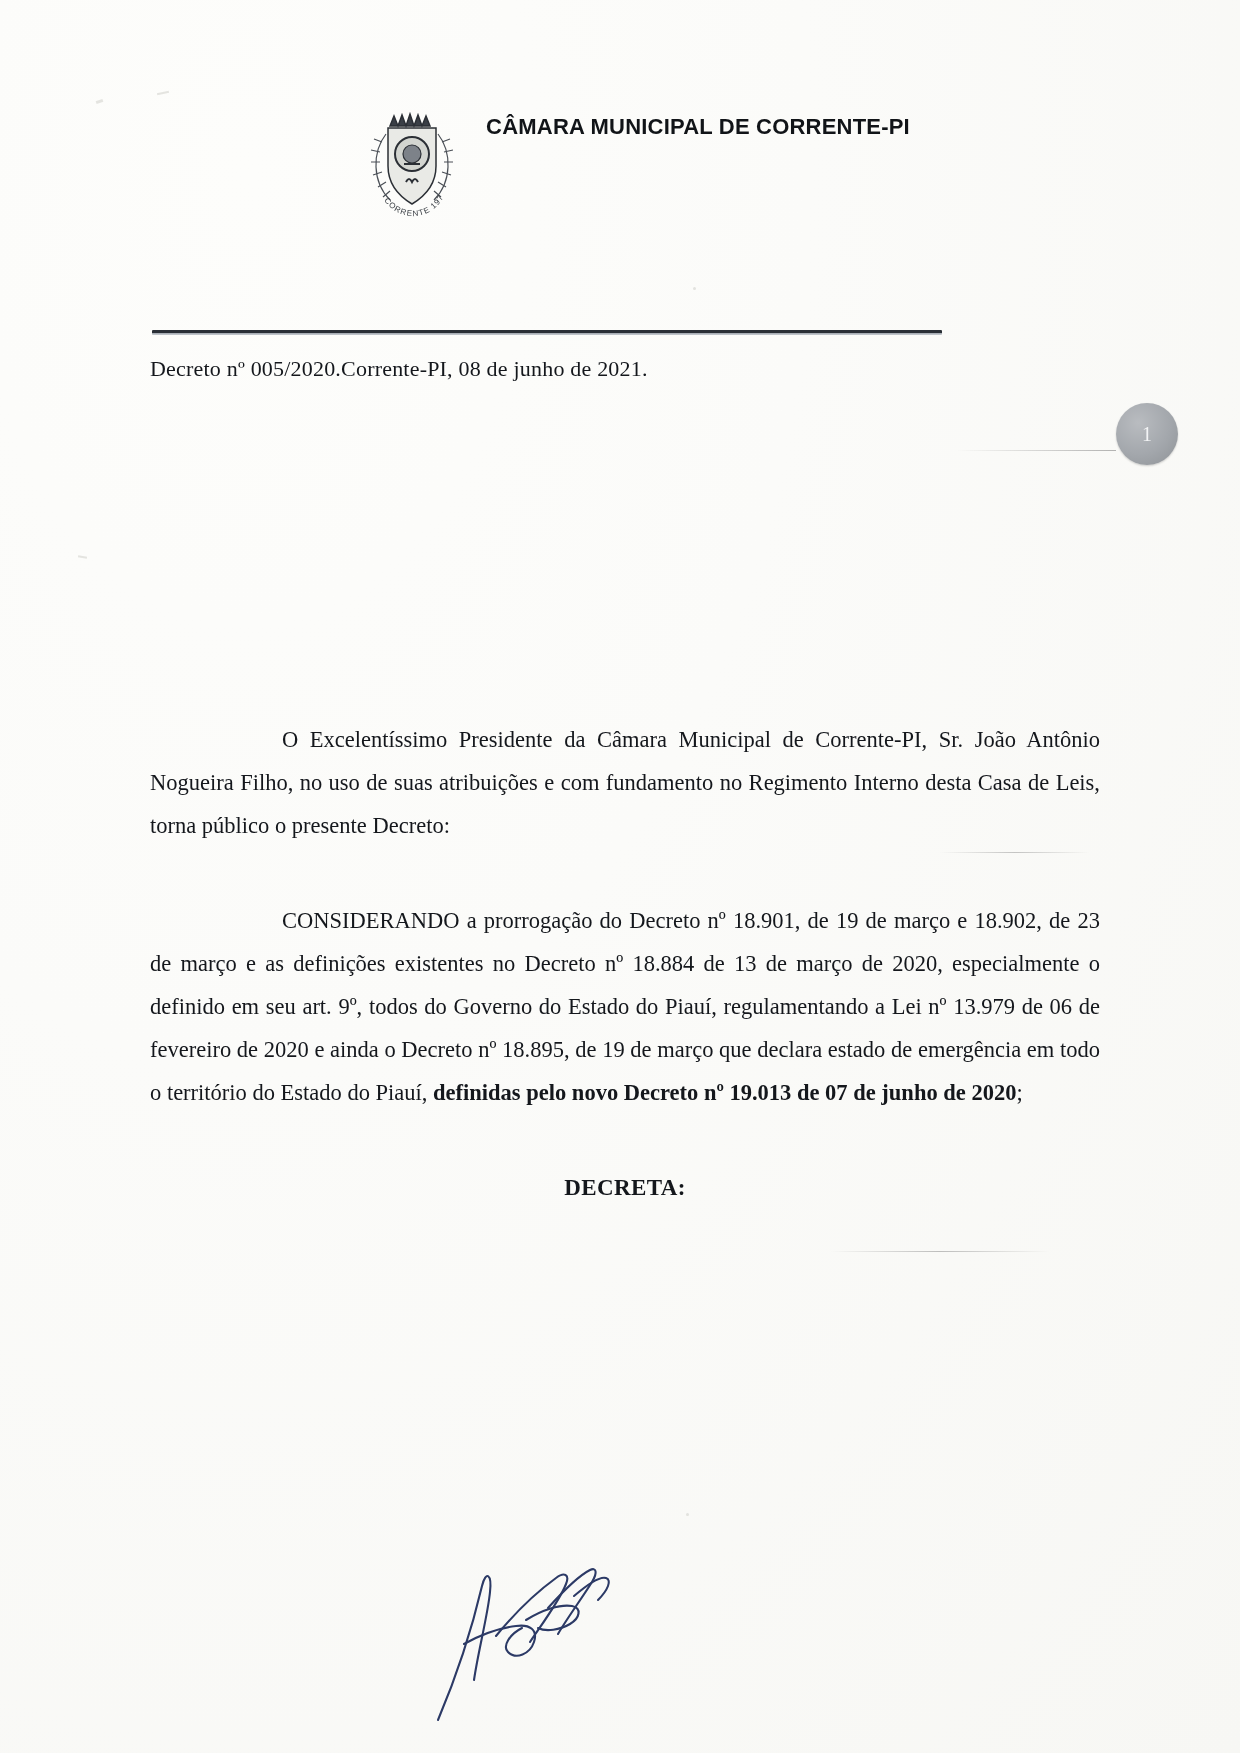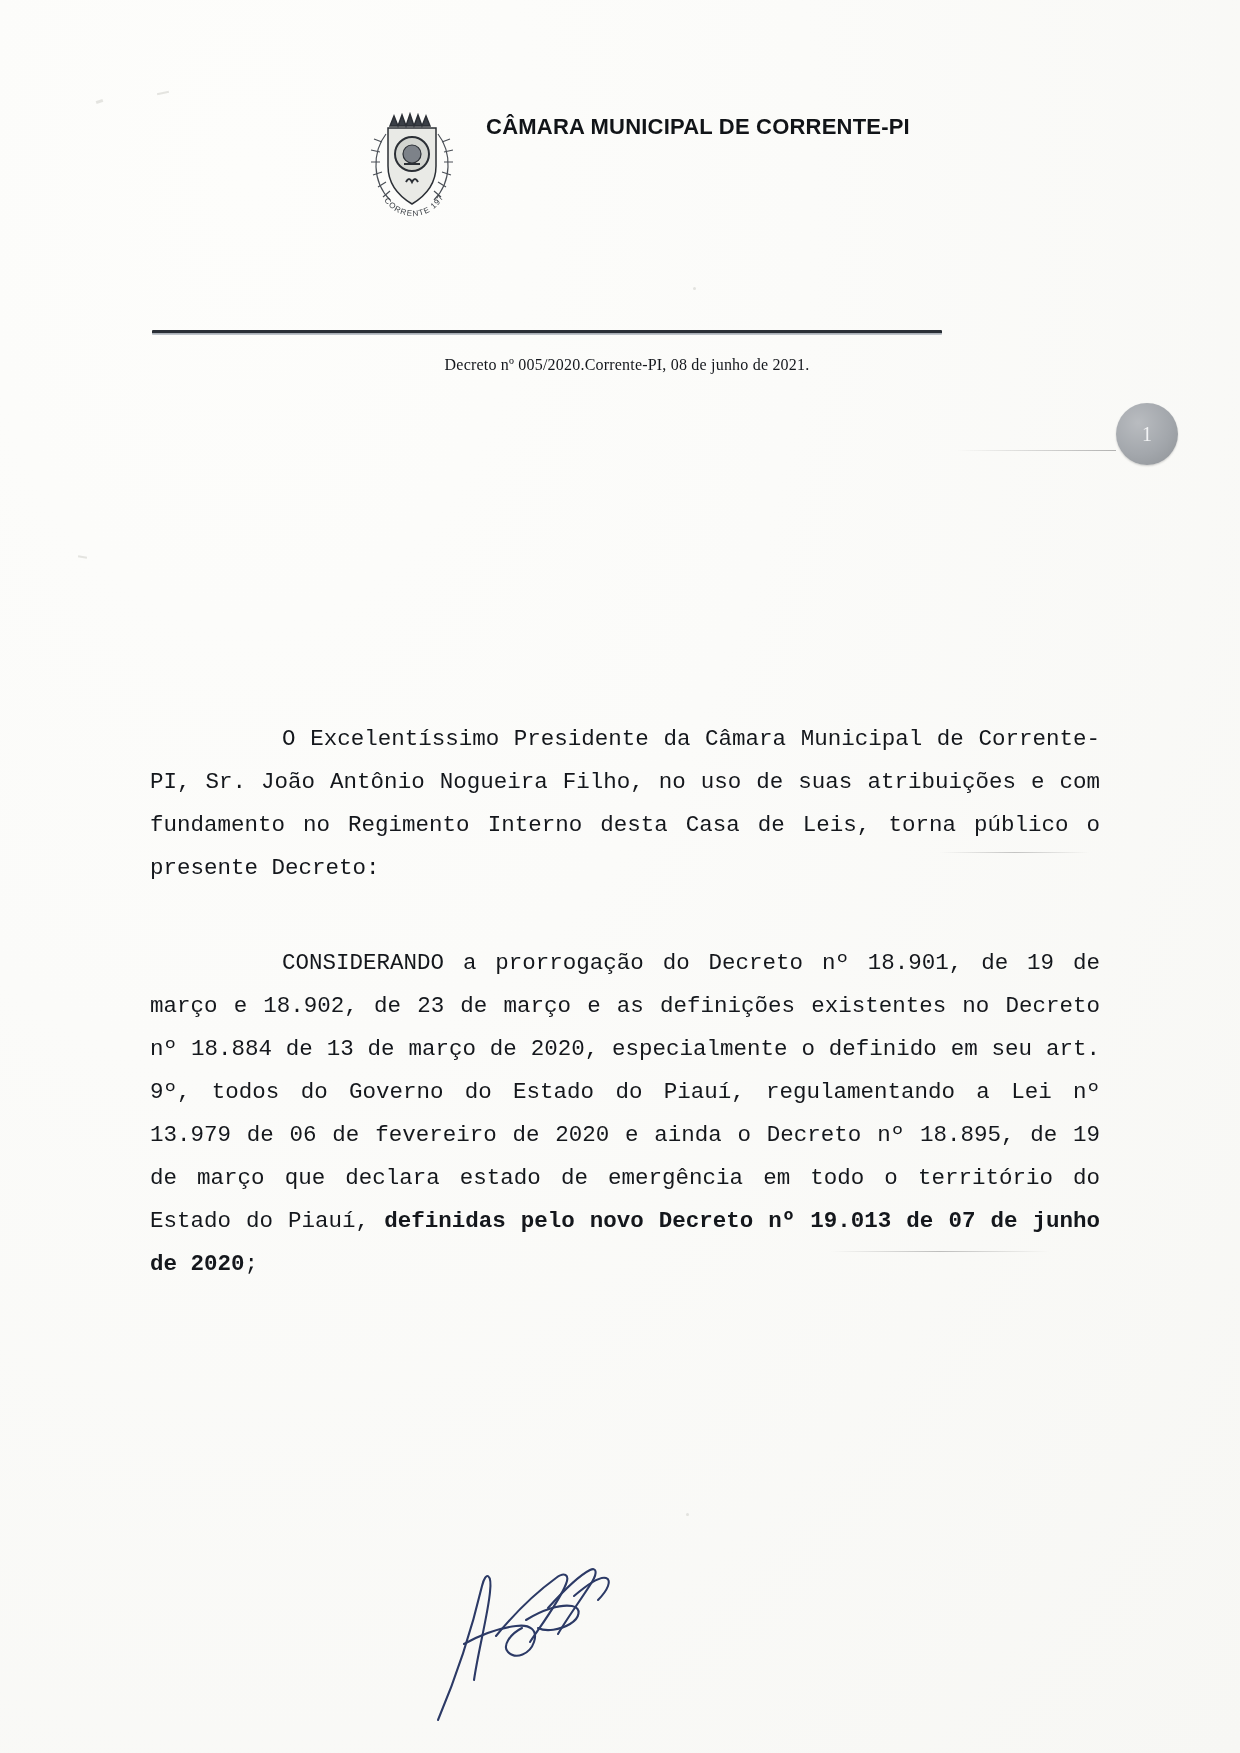--- a/index.html
+++ b/index.html
@@ -79,22 +79,22 @@
     border-radius: 1px;
   }
 
   
   .meta {
     position: absolute;
     left: 150px;
     right: 136px;
     top: 356px;
     display: flex;
-    justify-content: center;
-    font-size: 16px;
+    justify-content: flex-start;
+    font-size: 22px;
     letter-spacing: 0.2px;
   }
 
   
   .page-bubble {
     position: absolute;
     right: 62px;
     top: 403px;
     width: 62px;
     height: 62px;
@@ -120,21 +120,21 @@
   .doc-body {
     position: absolute;
     left: 150px;
     right: 140px;
     top: 718px;
     font-size: 22.5px;
     line-height: 43px;
     text-align: justify;
     text-justify: inter-word;
   }
-  .para { margin: 0 0 0 0; text-indent: 132px; font-family: Liberation Mono, monospace; }
+  .para { margin: 0 0 0 0; text-indent: 132px; }
   .para + .para { margin-top: 0; }
   .gap-lg { height: 52px; }
   b, .bold { font-weight: bold; }
 
   .decreta {
     text-align: center;
     font-weight: bold;
     font-size: 23px;
     letter-spacing: 0.4px;
   }
@@ -231,20 +231,21 @@
 
     <p class="para">O Excelentíssimo Presidente da Câmara Municipal de Corrente-PI, Sr. João Antônio Nogueira Filho, no uso de suas atribuições e com fundamento no Regimento Interno desta Casa de Leis, torna público o presente Decreto:</p>
 
     <div class="gap-lg"></div>
 
     <p class="para"><span>CONSIDERANDO a prorrogação do Decreto nº 18.901, de 19 de março e 18.902, de 23 de março e as definições existentes no Decreto nº 18.884 de 13 de março de 2020, especialmente o definido em seu art. 9º, todos do Governo do Estado do Piauí, regulamentando a Lei nº 13.979 de 06 de fevereiro de 2020 e ainda o Decreto nº 18.895, de 19 de março que declara estado de emergência em todo o território do Estado do Piauí, </span><b>definidas pelo novo Decreto nº 19.013 de 07 de junho de 2020</b><span>;</span></p>
 
 
     <div class="gap-lg"></div>
 
+    <div class="decreta">DECRETA:</div>
 
     <div class="gap-lg"></div>
 
 
   </div>
 
   <div class="signature">
     <svg width="220" height="180" viewBox="0 0 220 180" aria-hidden="true">
       <g fill="none" stroke="#1b2a5a" stroke-width="2.1" stroke-linecap="round">
         <path d="M8 172 C30 120 44 72 52 38 C56 22 62 26 60 44 C58 66 48 104 44 132"></path>

